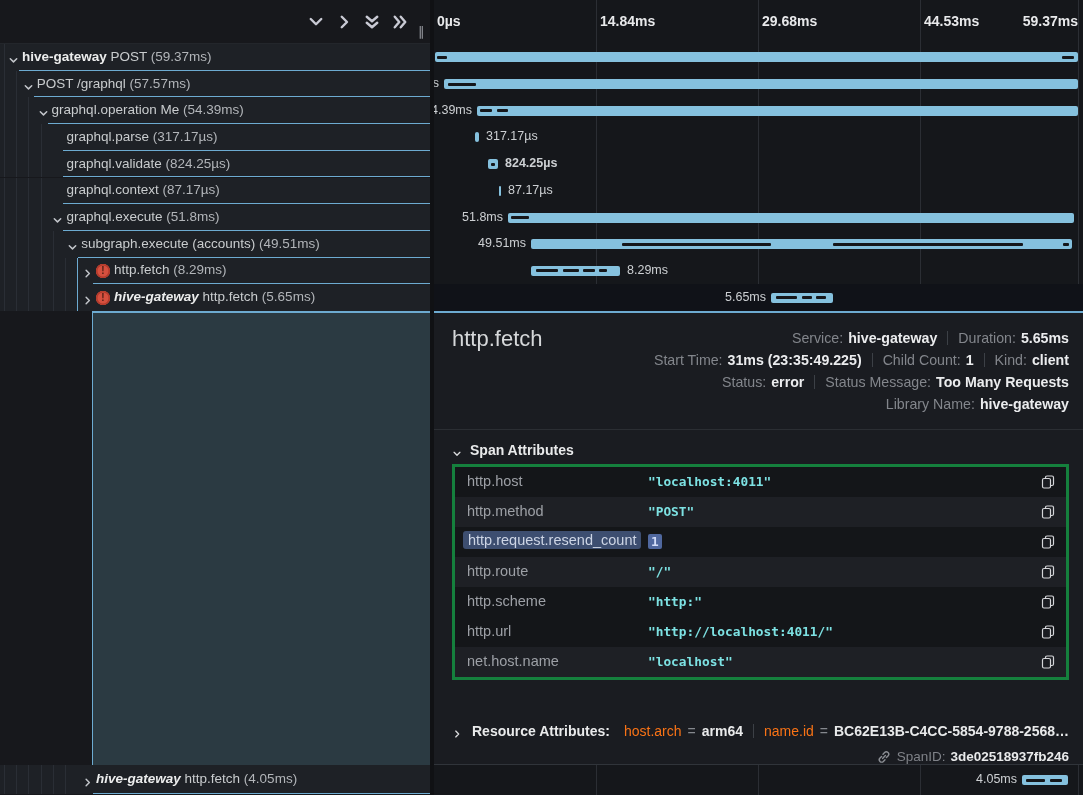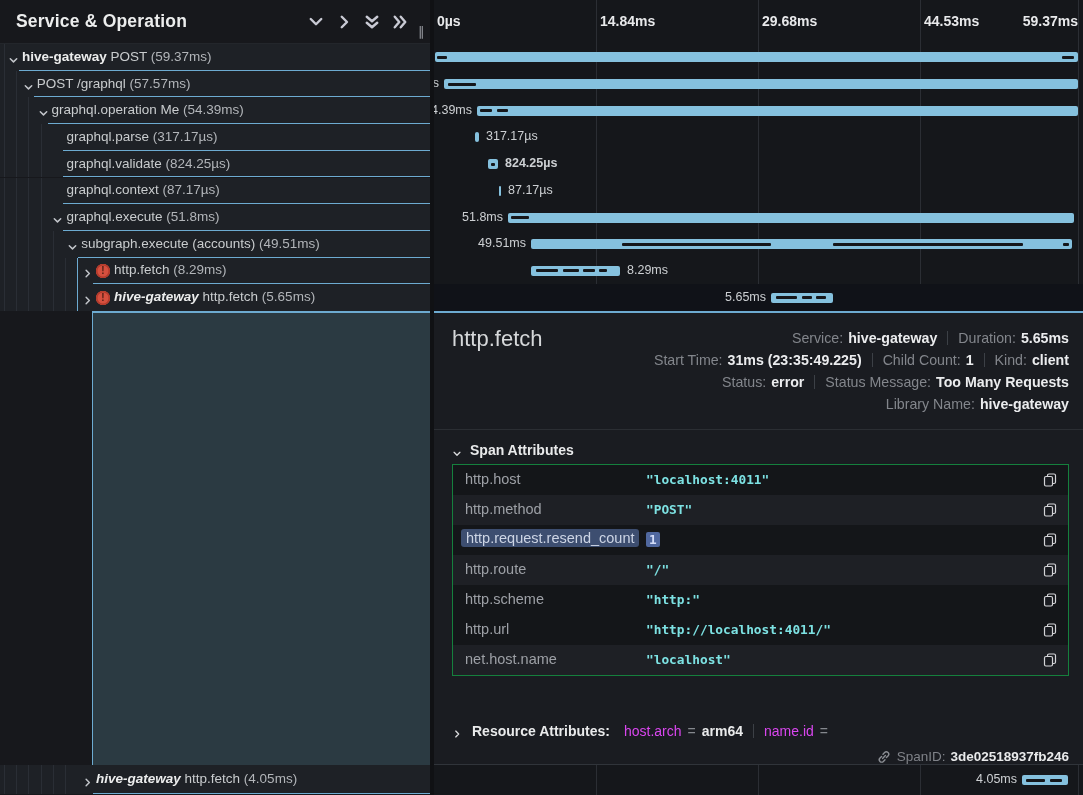--- a/index.html
+++ b/index.html
@@ -55,38 +55,38 @@
   .meta-label { color:#83868c; margin-right:5px; }
   .meta-value { color:#ebecee; font-weight:bold; }
   .meta-div { width:1px; height:14px; background:#3c4046; margin:0 10px; }
   #detail-sep { left:0; top:116px; width:649px; height:1px; background:#2b2e33; }
 
   #attrs-header { left:18px; top:129px; display:flex; align-items:center; gap:8px; cursor:pointer; }
   #attrs-header .chev2 { width:10px; height:10px; color:#d9dadc; }
   #attrs-header .chev2 svg { width:10px; height:10px; }
   #attrs-title { font-size:14px; font-weight:bold; color:#e9eaeb; }
 
-  #attr-table { left:18px; top:151px; width:617px; border:1px solid #15803d; }
+  #attr-table { left:18px; top:151px; width:617px; border:3px solid #15803d; }
   .attr-row { position:relative; height:30px; }
   .attr-row.odd { background:#141619; }
   .attr-row.even { background:#1e2025; }
   .attr-key { position:absolute; left:12px; top:6px; font-size:14.5px; color:#9da0a6; }
   .attr-key.sel { background:#3d4e70; color:#cdd5e5; padding:1px 5px; border-radius:3px; left:8px; top:4px; }
   .attr-val { position:absolute; left:193px; top:7px; font-family:"DejaVu Sans Mono", monospace; font-size:12.8px; font-weight:bold; }
   .v-str { color:#7de2e3; }
   .v-num { color:#7d82f0; }
   .attr-val.sel { background:#50689f; color:#d3ddf8; padding:0 3px; border-radius:2px; }
   .copy-btn { position:absolute; right:10px; top:7px; width:16px; height:16px; color:#d5d6d9; cursor:pointer; }
   .copy-btn svg { width:16px; height:16px; }
 
   #resource-line { left:18px; top:404px; height:28px; display:flex; align-items:center; white-space:nowrap; font-size:14px; }
   #resource-line .chev2 { width:10px; height:10px; color:#d9dadc; margin-right:10px; }
   #resource-line .chev2 svg { width:10px; height:10px; }
   #resource-title { font-weight:bold; color:#e9eaeb; margin-right:14px; }
-  .res-key { color:#d946ef; }
+  .res-key { color:#f97316; }
   .res-eq { color:#85888e; margin:0 6px; }
   .res-val { color:#e9eaeb; font-weight:bold; }
 
   #spanid-line { right:14px; top:436px; display:flex; align-items:center; font-size:13.5px; }
   #link-icon { width:14px; height:14px; color:#8b8e94; margin-right:6px; }
   #link-icon svg { width:14px; height:14px; }
   #spanid-label { color:#7f8288; margin-right:5px; }
   #spanid-value { color:#e9eaeb; font-weight:bold; }
 </style>
 </head>
@@ -175,21 +175,20 @@
           <div class="bar" style="left: 588px; width: 46px; top: 10px;"></div>
           <i class="bar-dash" style="left: 592px; width: 19px; top: 13.5px;"></i>
           <i class="bar-dash" style="left: 616px; width: 12px; top: 13.5px;"></i>
           <span class="bar-label" style="top: 7px; right: 66px;">4.05ms</span>
         </div>
       </div>
   </div>
 
   <div id="left-panel" class="abs">
     <div id="lp-header" class="abs">
-      <div id="lp-title" class="abs">Service &amp; Operation</div>
       <div id="lp-icons">
           <span class="lp-icon abs" style="left: 306px;"><svg viewBox="0 0 12 12" fill="none" stroke="currentColor" stroke-width="1.6" stroke-linecap="round" stroke-linejoin="round">
               <path d="M2.5 4 L6 7.5 L9.5 4"></path>
             </svg></span>
           <span class="lp-icon abs" style="left: 334px;"><svg viewBox="0 0 12 12" fill="none" stroke="currentColor" stroke-width="1.6" stroke-linecap="round" stroke-linejoin="round">
               <path d="M4.5 2.5 L8 6 L4.5 9.5"></path>
             </svg></span>
           <span class="lp-icon abs" style="left: 362px;"><svg viewBox="0 0 12 12" fill="none" stroke="currentColor" stroke-width="1.6" stroke-linecap="round" stroke-linejoin="round">
               <path d="M2.5 2.5 L6 5.5 L9.5 2.5"></path>
               <path d="M2.5 6.5 L6 9.5 L9.5 6.5"></path>
@@ -430,20 +429,21 @@
             <path d="M4.5 2.5 L8 6 L4.5 9.5"></path>
           </svg></span>
       <span id="resource-title">Resource Attributes:</span>
       <span id="resource-pairs" style="display: inline-flex; align-items: center;">
           <span class="res-key">host.arch</span>
           <span class="res-eq">=</span>
           <span class="res-val">arm64</span>
           <i class="meta-div"></i>
           <span class="res-key">name.id</span>
           <span class="res-eq">=</span>
+          <span class="res-val">BC62E13B-C4CC-5854-9788-2568…</span>
         </span>
     </div>
 
     <div id="spanid-line" class="abs">
       <span id="link-icon"><svg viewBox="0 0 14 14" fill="none" stroke="currentColor" stroke-width="1.4" stroke-linecap="round">
             <path d="M5.6 8.4 L8.4 5.6"></path>
             <path d="M4.6 6.4 L3 8 a2.4 2.4 0 0 0 3.4 3.4 L8 9.8"></path>
             <path d="M9.4 7.6 L11 6 a2.4 2.4 0 0 0 -3.4 -3.4 L6 4.2"></path>
           </svg></span>
       <span id="spanid-label">SpanID:</span>

